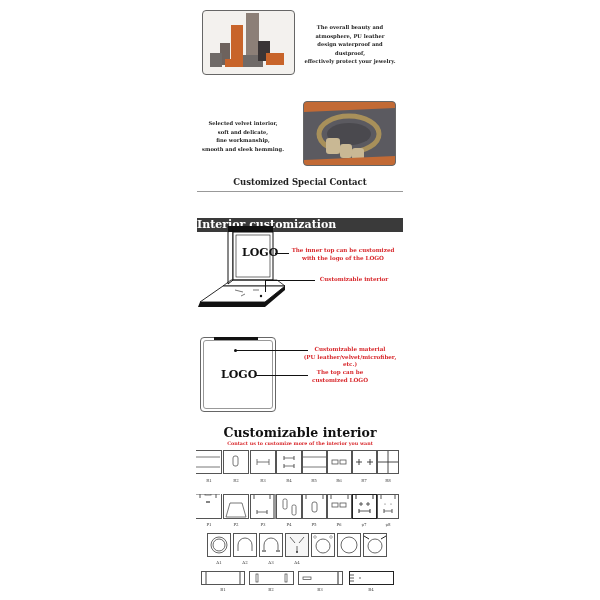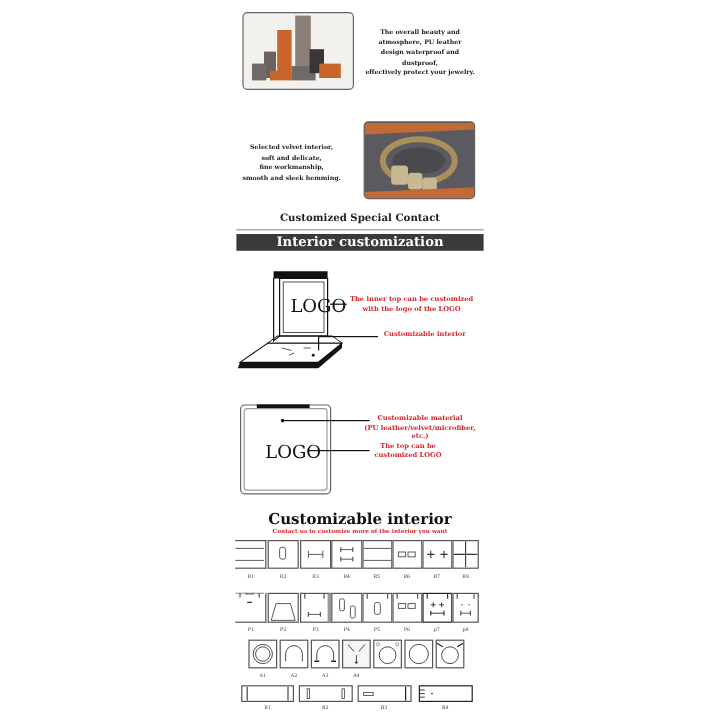--- a/index.html
+++ b/index.html
@@ -2,23 +2,23 @@
 <html><head>
 <meta charset="utf-8">
 <style>
   html,body{margin:0;padding:0;background:#fff;}
   body{width:600px;height:600px;position:relative;overflow:hidden;font-family:"DejaVu Serif",serif;}
   .abs{position:absolute;}
   .photo{border:1px solid #666;border-radius:4px;overflow:hidden;}
   .blurb{font-family:"DejaVu Serif",serif;font-weight:bold;font-size:5.2px;line-height:8.5px;color:#222;text-align:center;}
   .h-proc{font-family:"DejaVu Serif",serif;font-weight:bold;font-size:8.5px;color:#222;text-align:center;width:200px;left:200px;}
   .rule{height:1px;background:#999;}
-  .banner{background:#3a3a3a;color:#fff;font-family:"DejaVu Serif",serif;font-weight:bold;font-size:11px;text-align:center;line-height:14px;}
+  .banner{background:#3a3a3a;color:#fff;font-family:"DejaVu Serif",serif;font-weight:bold;font-size:11px;line-height:14px;margin-top:23px;}
   .red{color:#d8282c;font-family:"DejaVu Serif",serif;font-weight:bold;font-size:5.6px;line-height:7.5px;text-align:center;}
-  .logo-txt{font-family:"DejaVu Serif",serif;font-weight:normal;font-size:15px;color:#111;}
+  .logo-txt{font-family:"DejaVu Serif",serif;font-weight:bold;font-size:11px;color:#111;}
   .cust-title{font-family:"DejaVu Serif",serif;font-weight:bold;font-size:12.5px;color:#111;text-align:center;}
   .cust-sub{font-family:"DejaVu Serif",serif;font-weight:bold;font-size:4.8px;color:#d8282c;text-align:center;}
   .cell{position:absolute;border:1px solid #555;background:#fff;box-sizing:border-box;}
   .lbl{position:absolute;font-family:"DejaVu Serif",serif;font-size:4px;color:#444;text-align:center;width:24px;}
   svg{display:block;}
 </style>
 </head>
 <body>
 
 <div class="abs photo" style="left:202px;top:10px;width:91px;height:63px;background:#f3f1ee;">

